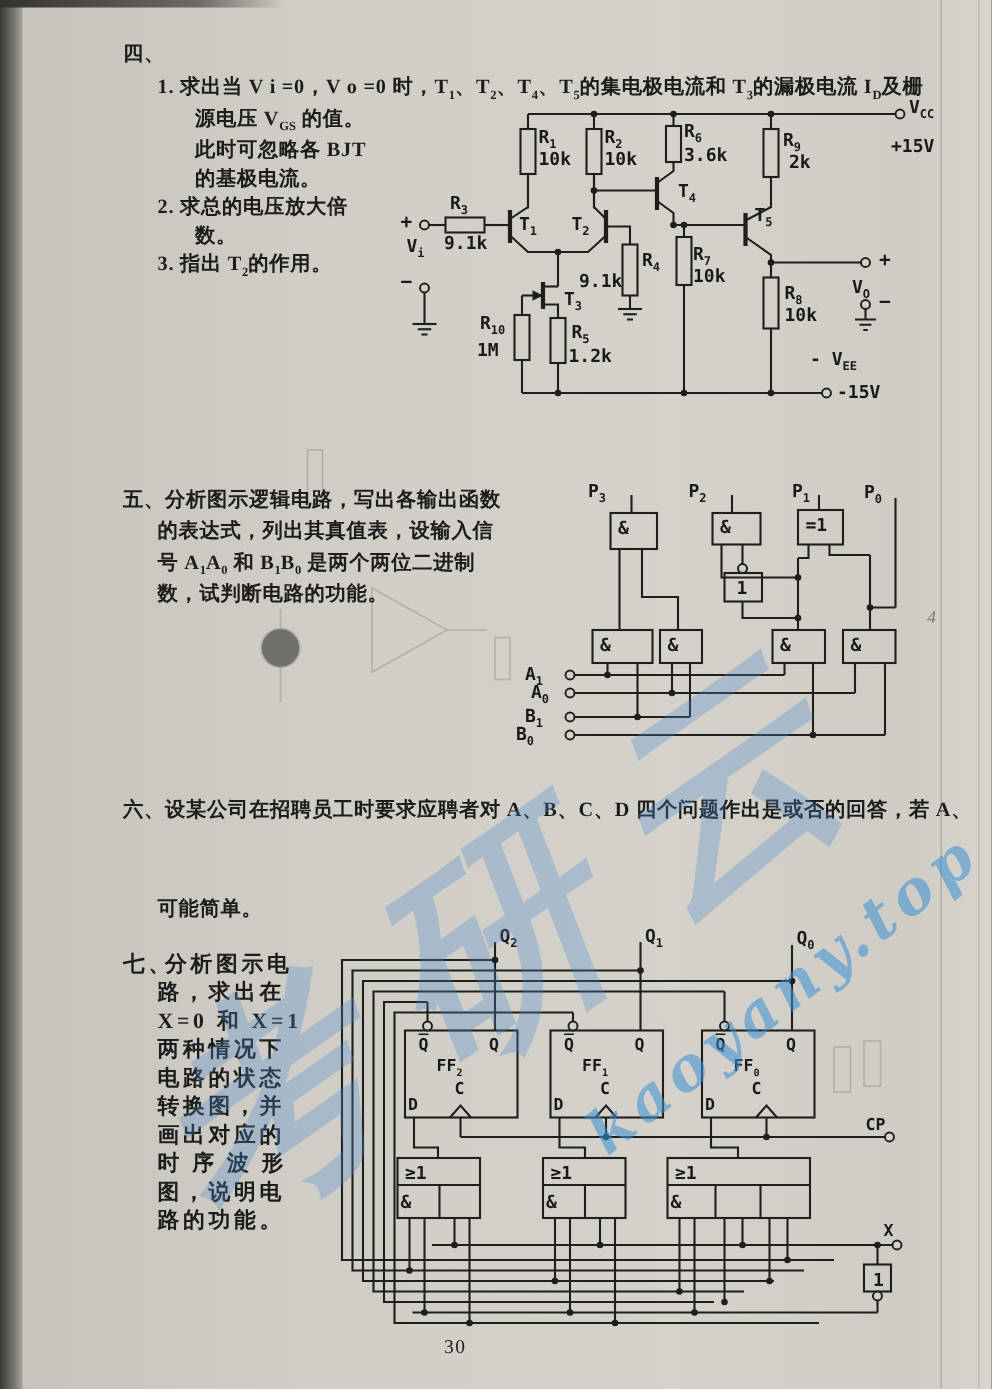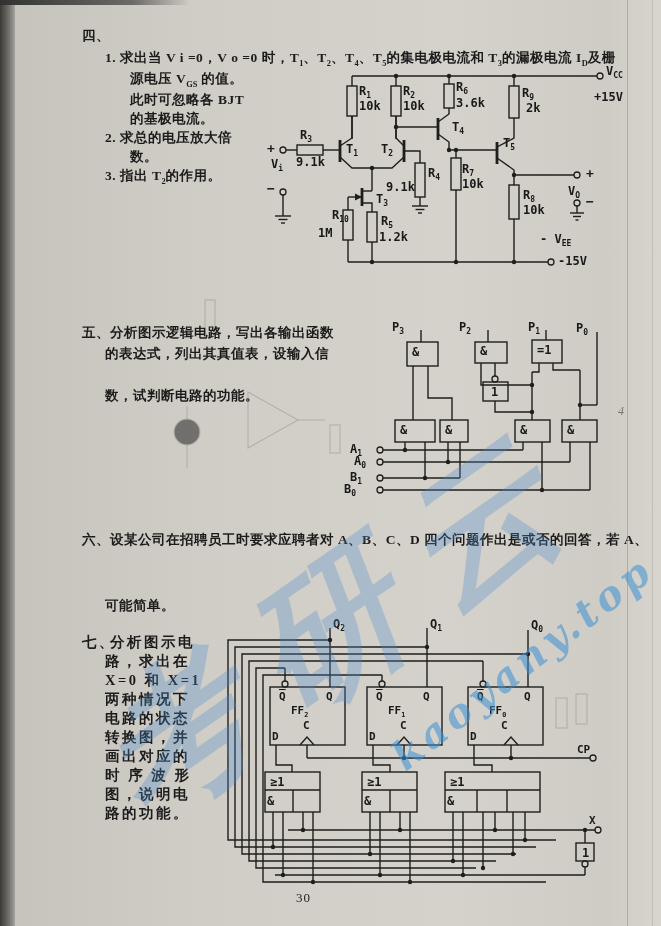--- a/index.html
+++ b/index.html
@@ -317,35 +317,36 @@
   <div class="lbl" style="left:452px;top:120px"><span>T</span><sub>4</sub></div>
   <div class="lbl" style="left:503px;top:136px"><span>T</span><sub>5</sub></div>
   <div class="lbl sign" style="left:267px;top:141px">+</div>
   <div class="lbl" style="left:271px;top:157px"><span>V</span><sub>i</sub></div>
   <div class="lbl sign" style="left:267px;top:181px">−</div>
   <div class="lbl" style="left:428px;top:166px"><span>R</span><sub>4</sub></div>
   <div class="lbl" style="left:386px;top:180px">9.1k</div>
   <div class="lbl" style="left:462px;top:162px"><span>R</span><sub>7</sub></div>
   <div class="lbl" style="left:462px;top:177px">10k</div>
   <div class="lbl" style="left:376px;top:192px"><span>T</span><sub>3</sub></div>
-  <div class="lbl" style="left:332px;top:208px"><span>R</span><sub>10</sub></div>
+  <div class="lbl" style="left:320px;top:208px"><span>R</span><sub>10</sub></div>
   <div class="lbl" style="left:318px;top:226px">1M</div>
   <div class="lbl" style="left:381px;top:214px"><span>R</span><sub>5</sub></div>
   <div class="lbl" style="left:379px;top:230px">1.2k</div>
   <div class="lbl" style="left:523px;top:188px"><span>R</span><sub>8</sub></div>
   <div class="lbl" style="left:523px;top:203px">10k</div>
   <div class="lbl sign" style="left:586px;top:166px">+</div>
   <div class="lbl" style="left:568px;top:184px"><span>V</span><sub>O</sub></div>
   <div class="lbl sign" style="left:586px;top:194px">−</div>
   <div class="lbl" style="left:540px;top:232px"><span>- V</span><sub>EE</sub></div>
   <div class="lbl" style="left:558px;top:254px">-15V</div>
 
   <div class="t num" style="left:82px;top:324px">五、</div>
   <div class="t" style="left:110px;top:324px">分析图示逻辑电路，写出各输出函数</div>
   <div class="t" style="left:105px;top:345px">的表达式，列出其真值表，设输入信</div>
+  <div class="t" style="left:105px;top:366px"><span>号 A</span><sub>1</sub><span>A</span><sub>0</sub><span> 和 B</span><sub>1</sub><span>B</span><sub>0</sub><span> 是两个两位二进制</span></div>
   <div class="t" style="left:105px;top:387px">数，试判断电路的功能。</div>
 
   <div class="lbl" style="left:392px;top:320px"><span>P</span><sub>3</sub></div>
   <div class="lbl" style="left:459px;top:320px"><span>P</span><sub>2</sub></div>
   <div class="lbl" style="left:528px;top:320px"><span>P</span><sub>1</sub></div>
   <div class="lbl" style="left:576px;top:321px"><span>P</span><sub>0</sub></div>
   <div class="gs" style="left:412px;top:345px">&amp;</div>
   <div class="gs" style="left:480px;top:344px">&amp;</div>
   <div class="gs" style="left:537px;top:343px">=1</div>
   <div class="gs" style="left:491px;top:385px">1</div>

